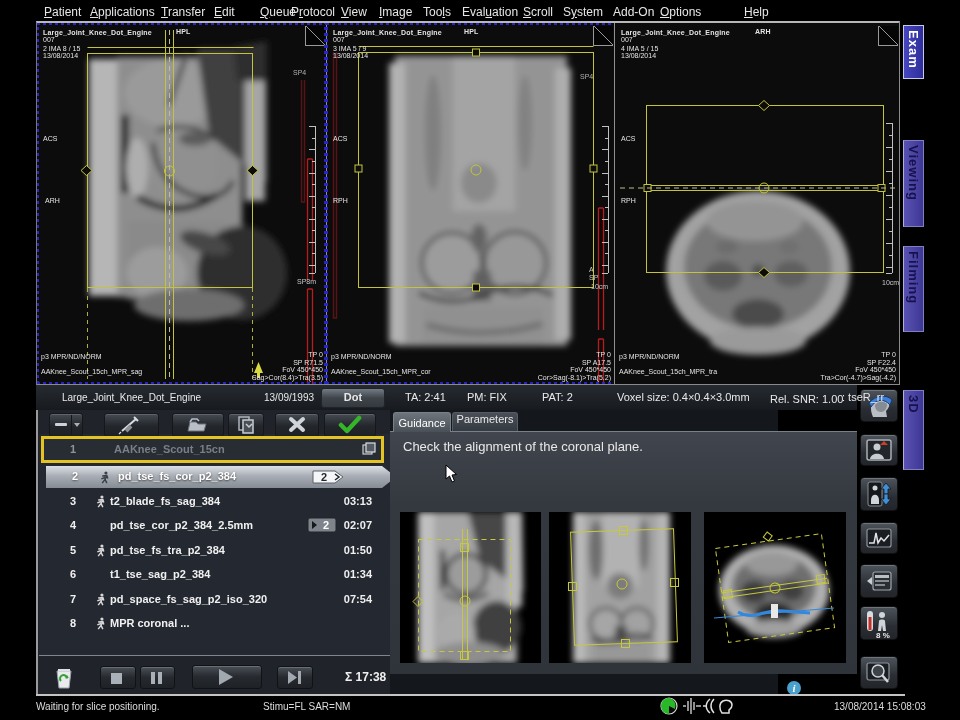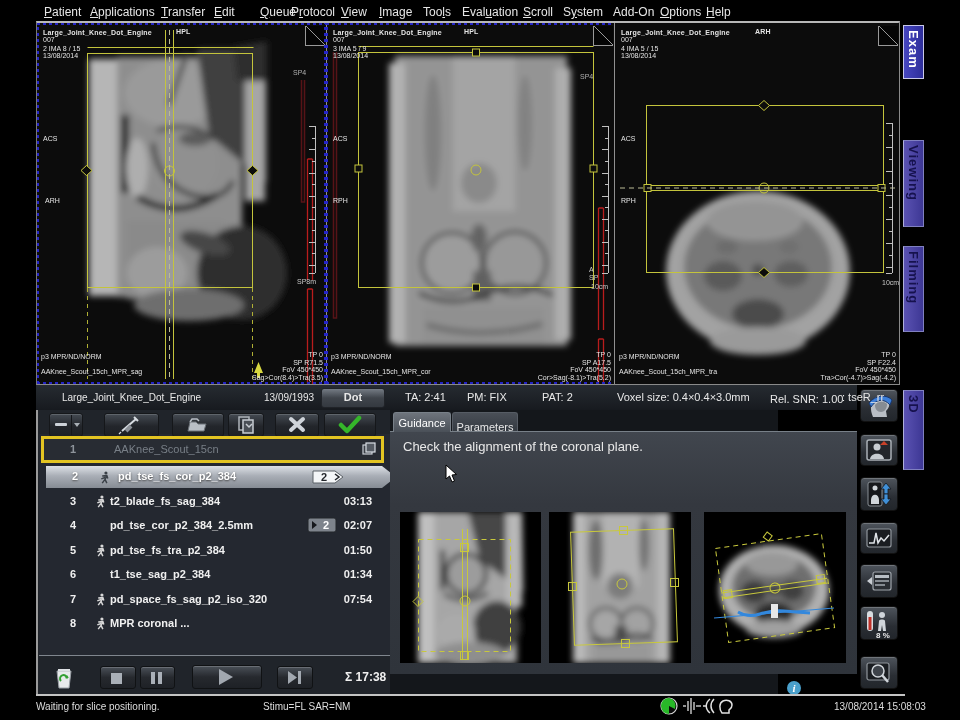--- a/index.html
+++ b/index.html
@@ -64,21 +64,21 @@
 <span style="left:260px"><u>Q</u>ueue</span>
 <span style="left:291px">P<u>r</u>otocol</span>
 <span style="left:341px"><u>V</u>iew</span>
 <span style="left:379px"><u>I</u>mage</span>
 <span style="left:423px">Too<u>l</u>s</span>
 <span style="left:462px">Eval<u>u</u>ation</span>
 <span style="left:523px"><u>S</u>croll</span>
 <span style="left:563px">S<u>y</u>stem</span>
 <span style="left:613px">Add-On</span>
 <span style="left:660px"><u>O</u>ptions</span>
-<span style="left:706px"><u>H</u>elp</span>
+<span style="left:744px"><u>H</u>elp</span>
 </div>
 
 <div id="vparea">
   <div id="vp1" class="vp">
     <svg width="289" height="361" viewBox="0 0 289 361" style="position:absolute;left:0;top:0">
       <defs>
         <filter id="b3" x="-30%" y="-30%" width="160%" height="160%">
             <feGaussianBlur stdDeviation="3"></feGaussianBlur>
           </filter>
         <filter id="b5" x="-40%" y="-40%" width="180%" height="180%">
@@ -341,21 +341,21 @@
   <svg style="position:absolute;left:250px;top:31px" width="18" height="17" viewBox="0 0 18 17">
     <path d="M3,3 L15,14 M15,3 L3,14" stroke="#cfd4da" stroke-width="4" stroke-linecap="round"></path>
   </svg>
   <div class="tbtn" style="left:286px;top:28px;width:52px"></div>
   <svg style="position:absolute;left:300px;top:29px" width="24" height="21" viewBox="0 0 24 21">
     <path d="M3,11 L9,17 L21,4" stroke="#35b52a" stroke-width="4.5" fill="none" stroke-linecap="round" stroke-linejoin="round"></path>
   </svg>
 
   <div style="position:absolute;left:3px;top:51px;width:343px;height:27px;border:3px solid #e3c422;background:#282c33">
     <span style="position:absolute;left:26px;top:4px;font-size:11px;font-weight:bold;color:#8e949b">1</span>
-    <span style="position:absolute;left:70px;top:4px;font-size:11px;font-weight:normal;color:#787f87">AAKnee_Scout_15cn</span>
+    <span style="position:absolute;left:70px;top:4px;font-size:11px;font-weight:bold;color:#787f87">AAKnee_Scout_15cn</span>
     <svg style="position:absolute;left:318px;top:3px" width="14" height="14" viewBox="0 0 14 14">
       <rect x="1" y="3" width="9" height="9" fill="#3a3f46" stroke="#c9ced4" stroke-width="1.2"></rect>
       <rect x="4" y="1" width="9" height="9" fill="#565c64" stroke="#d9dee4" stroke-width="1.2"></rect>
     </svg>
   </div>
 
   <div style="position:absolute;left:8px;top:81px;width:350px;height:22px;background:linear-gradient(#dde1e6,#a9aeb6 45%,#868c94);clip-path:polygon(0 0,336px 0,350px 50%,336px 100%,0 100%);box-shadow:0 1px 3px rgba(0,0,0,.6)">
     <span style="position:absolute;left:26px;top:4px;font-size:11px;font-weight:bold;color:#fff;text-shadow:0 1px 2px #555">2</span>
     <svg class="pico" style="left:53px" width="12" height="14" viewBox="0 0 12 14">
         <g stroke="#3a4047" stroke-width="1.6" fill="none">
@@ -457,21 +457,21 @@
   <span style="position:absolute;left:369px;top:6px">TA: 2:41</span>
   <span style="position:absolute;left:431px;top:6px">PM: FIX</span>
   <span style="position:absolute;left:506px;top:6px">PAT: 2</span>
   <span style="position:absolute;left:581px;top:6px">Voxel size: 0.4×0.4×3.0mm</span>
   <span style="position:absolute;left:734px;top:8px">Rel. SNR: 1.00</span>
   <span style="position:absolute;left:806px;top:6px">: tseR_rr</span>
 </div>
 <div id="rightpanel">
 
   <div style="position:absolute;left:3px;top:27px;width:58px;height:20px;border-radius:3px 3px 0 0;background:linear-gradient(#6e747c,#4a5058);border:1px solid #788088;border-bottom:none;color:#fff;font-size:11px;text-align:center;padding-top:4px;z-index:3">Guidance</div>
-  <div style="position:absolute;left:62px;top:27px;width:66px;height:19px;border-radius:3px 3px 0 0;background:linear-gradient(#4a4f57,#343a41);border:1px solid #565c64;border-bottom:none;color:#e8e8e8;font-size:11px;text-align:center;padding-top:8px">Parameters</div>
+  <div style="position:absolute;left:62px;top:27px;width:66px;height:19px;border-radius:3px 3px 0 0;background:linear-gradient(#4a4f57,#343a41);border:1px solid #565c64;border-bottom:none;color:#e8e8e8;font-size:11px;text-align:center;padding-top:0">Parameters</div>
   <div style="position:absolute;left:0;top:46px;width:467px;height:243px;background:linear-gradient(#41464e,#34383f 30%,#2f343b);border-top:1px solid #788088;z-index:2">
     <div style="position:absolute;left:13px;top:7px;font-size:13px;color:#e8e8e8">Check the alignment of the coronal plane.</div>
     <svg style="position:absolute;left:55px;top:32px" width="13" height="19" viewBox="0 0 13 19">
       <path d="M1,1 L1,15 L4.5,12 L7,18 L9.5,17 L7,11 L11.5,10.5 Z" fill="#fff" stroke="#000" stroke-width="1"></path>
     </svg>
 
     <div style="position:absolute;left:10px;top:80px;width:141px;height:151px;background:#000">
       <svg width="141" height="151" viewBox="0 0 141 151">
         <g filter="url(#b3)">
           <rect x="22" y="0" width="95" height="151" fill="#a6a6a6"></rect>

